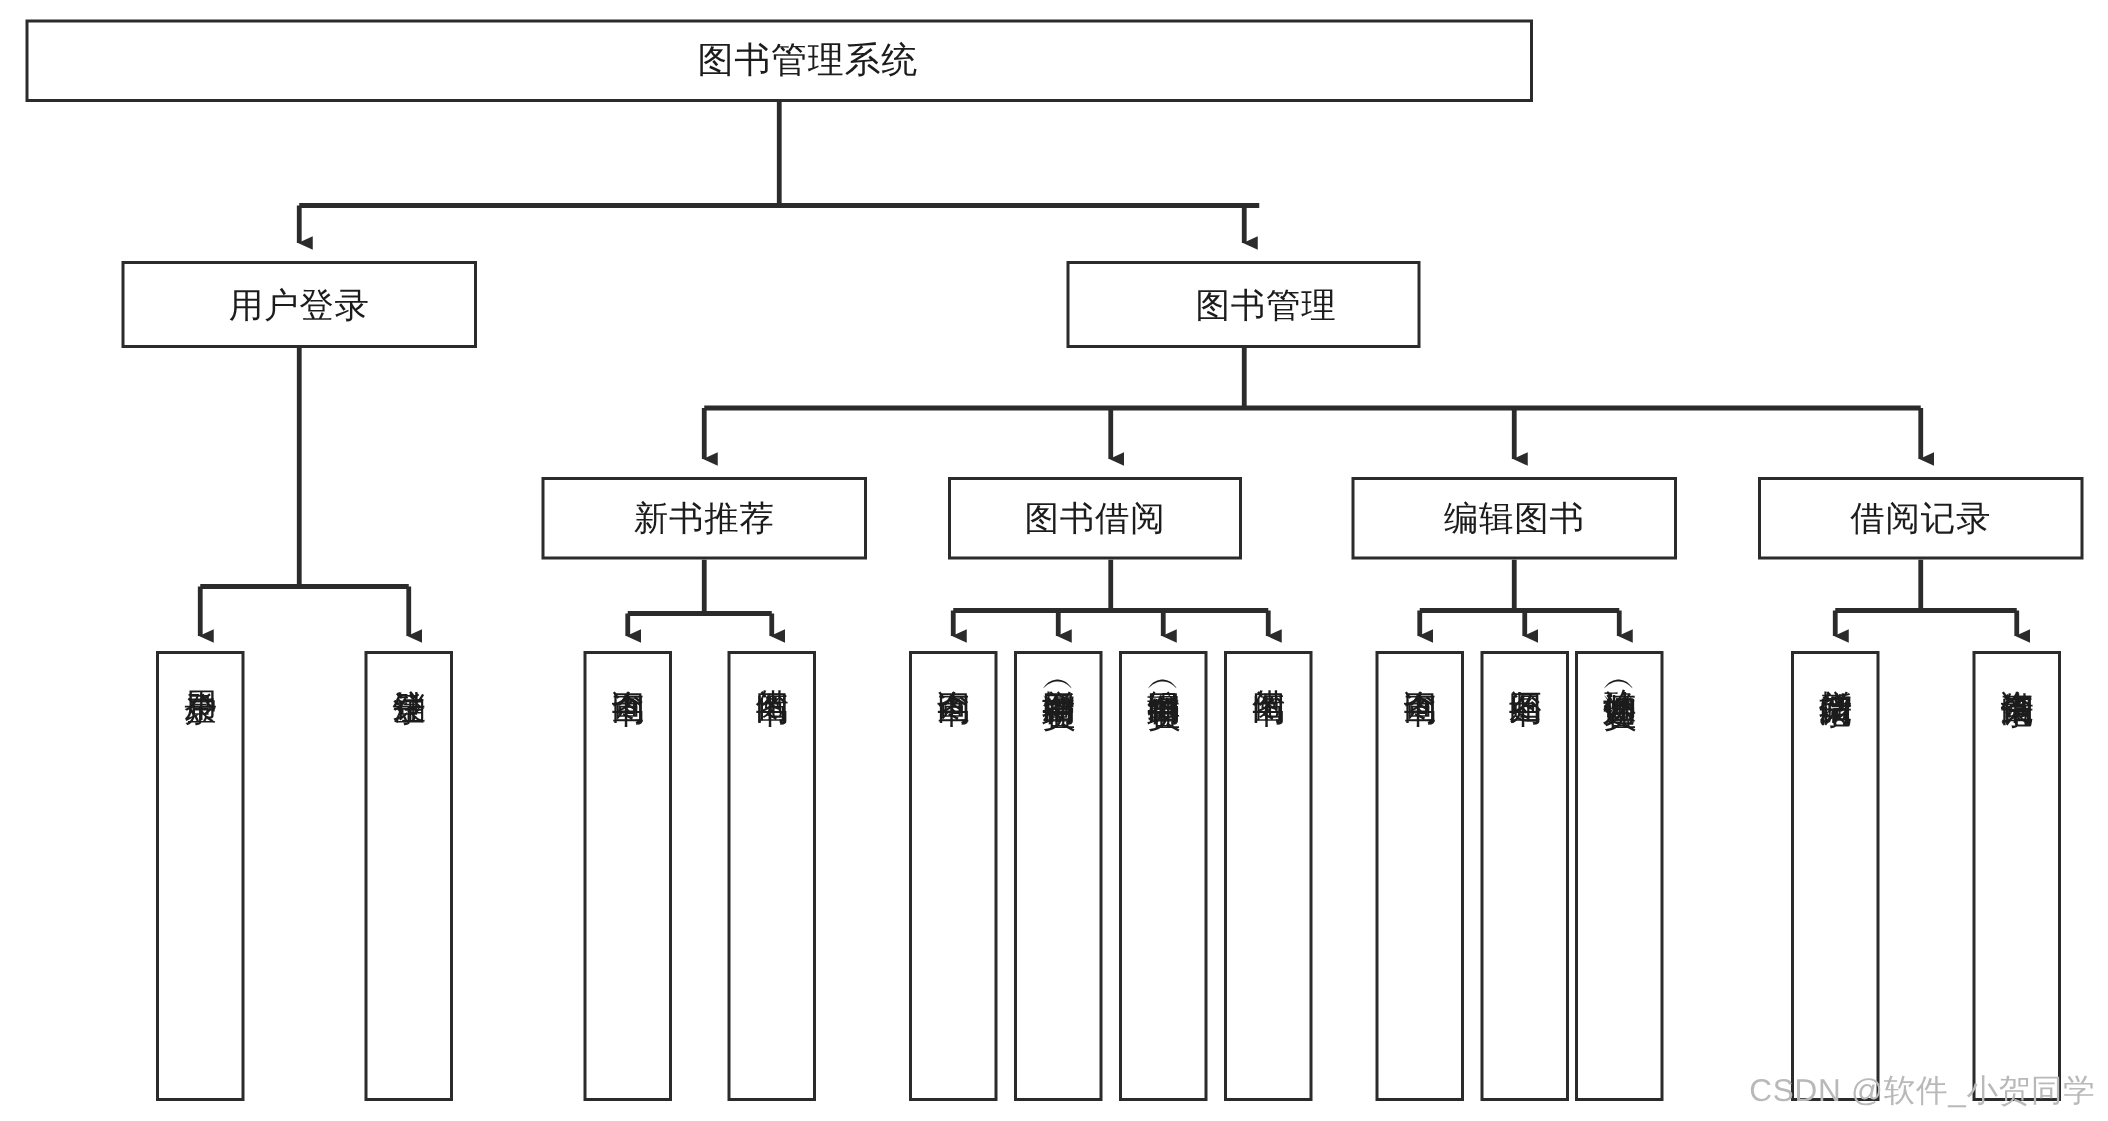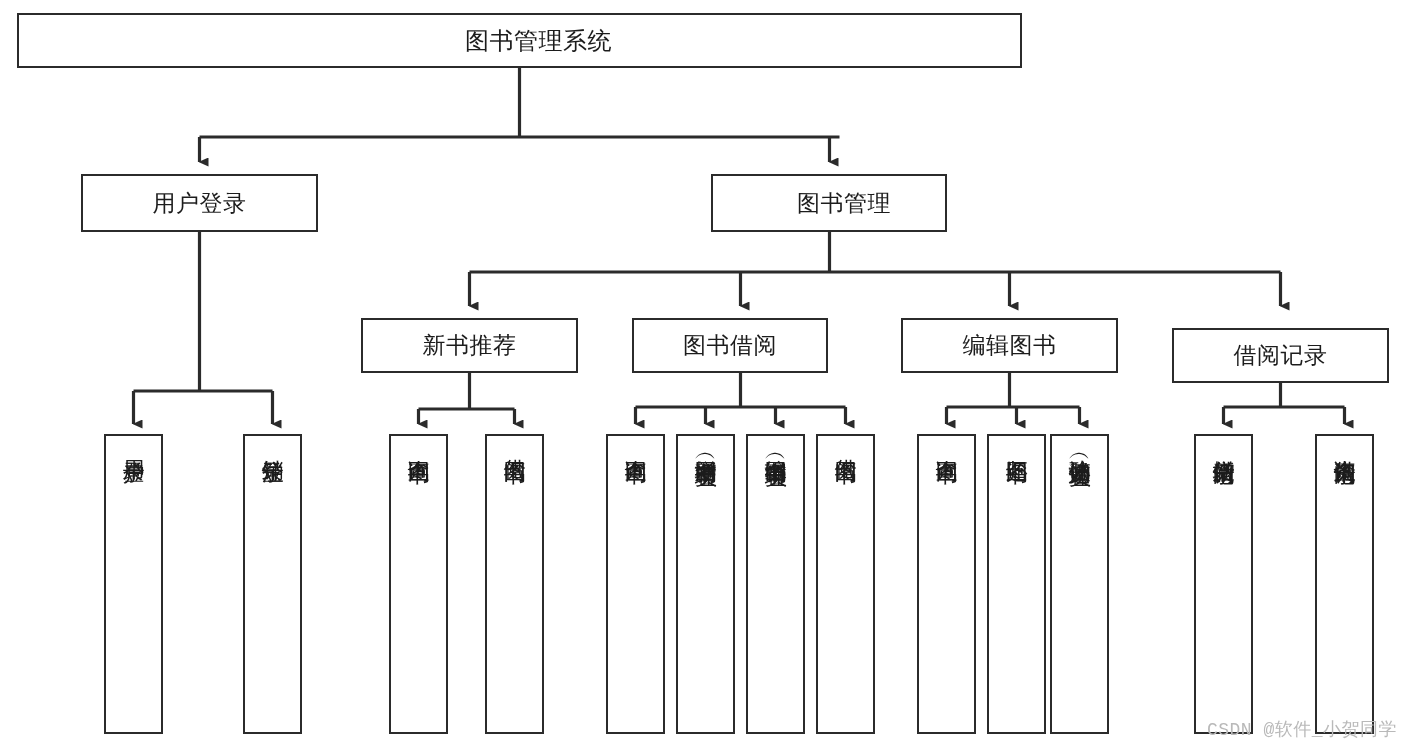--- a/index.html
+++ b/index.html
@@ -52,25 +52,25 @@
   .node-box.vertical {
     align-items: flex-start;
     justify-content: center;
     padding-top: 6px;
   }
   .node-box.root .node-label { font-size: 24px; }
   .watermark {
     position: absolute;
     right: 8px;
     bottom: 6px;
-    font-size: 18px;
+    font-size: 21px;
     color: #b9b9b9;
     letter-spacing: 0.5px;
     white-space: nowrap;
-    font-family: Liberation Mono, monospace;
+    font-family: Liberation Sans, sans-serif;
   }
 </style>
 </head>
 <body>
 
 <div id="canvas">
 
   <svg id="diagram-svg" viewBox="0 0 1405 747" xmlns="http://www.w3.org/2000/svg">
     <defs>
       <marker id="arrowhead" markerWidth="9" markerHeight="10" refX="4.5" refY="9" orient="auto" markerUnits="userSpaceOnUse">
@@ -134,21 +134,21 @@
 
   <div class="node-box" style="left:361px; top:318px; width:217px; height:55px;">
     <span class="node-label">新书推荐</span>
   </div>
   <div class="node-box" style="left:632px; top:318px; width:196px; height:55px;">
     <span class="node-label">图书借阅</span>
   </div>
   <div class="node-box" style="left:901px; top:318px; width:217px; height:55px;">
     <span class="node-label">编辑图书</span>
   </div>
-  <div class="node-box" style="left:1172px; top:328px; width:217px; height:55px;align-items:center;">
+  <div class="node-box" style="left:1172px; top:318px; width:217px; height:55px;align-items:center;">
     <span class="node-label">借阅记录</span>
   </div>
 
   <div class="node-box vertical" style="left:104px; top:434px; width:59px; height:300px;">
     <span class="node-label">用户登录</span>
   </div>
   <div class="node-box vertical" style="left:243px; top:434px; width:59px; height:300px;">
     <span class="node-label">注销登录</span>
   </div>
   <div class="node-box vertical" style="left:389px; top:434px; width:59px; height:300px;">

